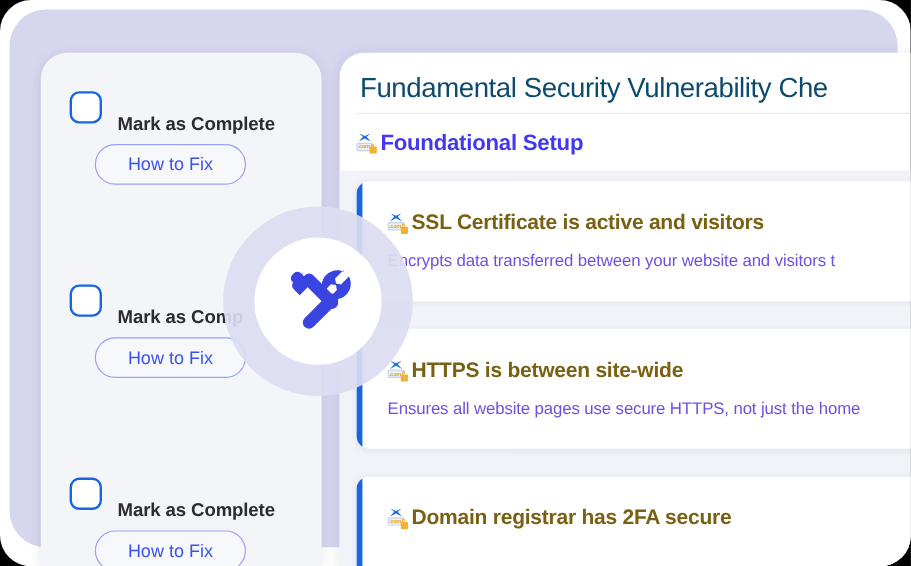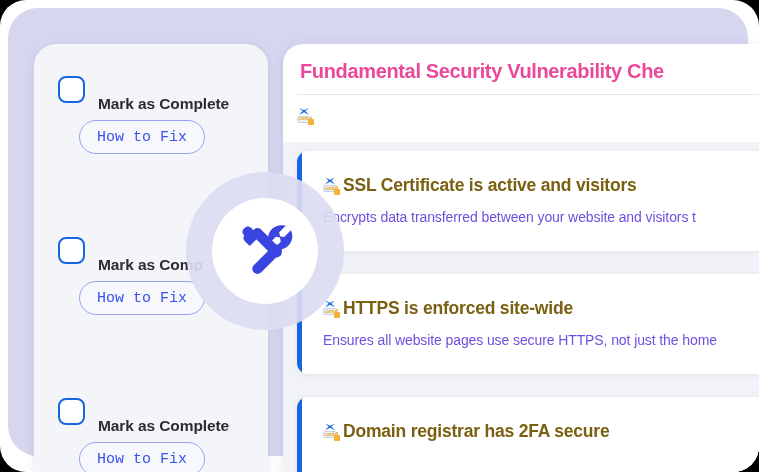--- a/index.html
+++ b/index.html
@@ -74,38 +74,37 @@
     margin-left:45px;margin-top:14px;
     display:inline-flex;align-items:center;justify-content:center;
     width:126px;height:34px;
     border:1.4px solid #9aa2f2;
     border-radius:18px;
     background:#f7f8fc;
     color:#3a51f0;
     font-size:15px;
     font-weight:400;
     box-sizing:border-box;
-    font-family:Liberation Mono, monospace;
   }
 
   
   .right-card{
     position:absolute;
     left:283px;top:44px;
     width:500px;height:440px;
     background:#ffffff;
     border-radius:20px 20px 20px 20px;
     box-shadow:0 2px 12px rgba(40,40,80,.10);
     overflow:hidden;
   }
   .panel-title{
     position:absolute;left:17px;top:16px;
-    font-size:20px;
-    font-weight:700;
-    color:#ec4899;
+    font-size:23px;
+    font-weight:400;
+    color:#0c4a6e;
     letter-spacing:-.35px;
     white-space:nowrap;
   }
   .title-divider{
     position:absolute;left:14px;top:50px;
     width:470px;height:1px;
     background:#e7e8ef;
   }
   .section-heading{
     position:absolute;left:14px;top:64px;
@@ -256,20 +255,21 @@
       <div class="panel-title">Fundamental Security Vulnerability Che</div>
       <div class="title-divider"></div>
 
       <div class="section-heading">
         <span class="dom-icon">
           <span class="star"></span>
             <span class="plate"></span>
             <span class="dotcom">.com</span>
             <span class="lock"></span>
         </span>
+        <span>Foundational Setup</span>
       </div>
 
       <div class="items-area">
 
         <div class="check-card c1">
           <div class="accent"></div>
           <div class="check-title">
             <span class="dom-icon">
               <span class="star"></span>
                 <span class="plate"></span>
@@ -283,21 +283,21 @@
 
         <div class="check-card c2">
           <div class="accent"></div>
           <div class="check-title">
             <span class="dom-icon">
               <span class="star"></span>
                 <span class="plate"></span>
                 <span class="dotcom">.com</span>
                 <span class="lock"></span>
             </span>
-            <span>HTTPS is enforced site-wide</span>
+            <span>HTTPS is between site-wide</span>
           </div>
           <div class="check-desc">Ensures all website pages use secure HTTPS, not just the home</div>
         </div>
 
         <div class="check-card c3">
           <div class="accent"></div>
           <div class="check-title">
             <span class="dom-icon">
               <span class="star"></span>
                 <span class="plate"></span>

